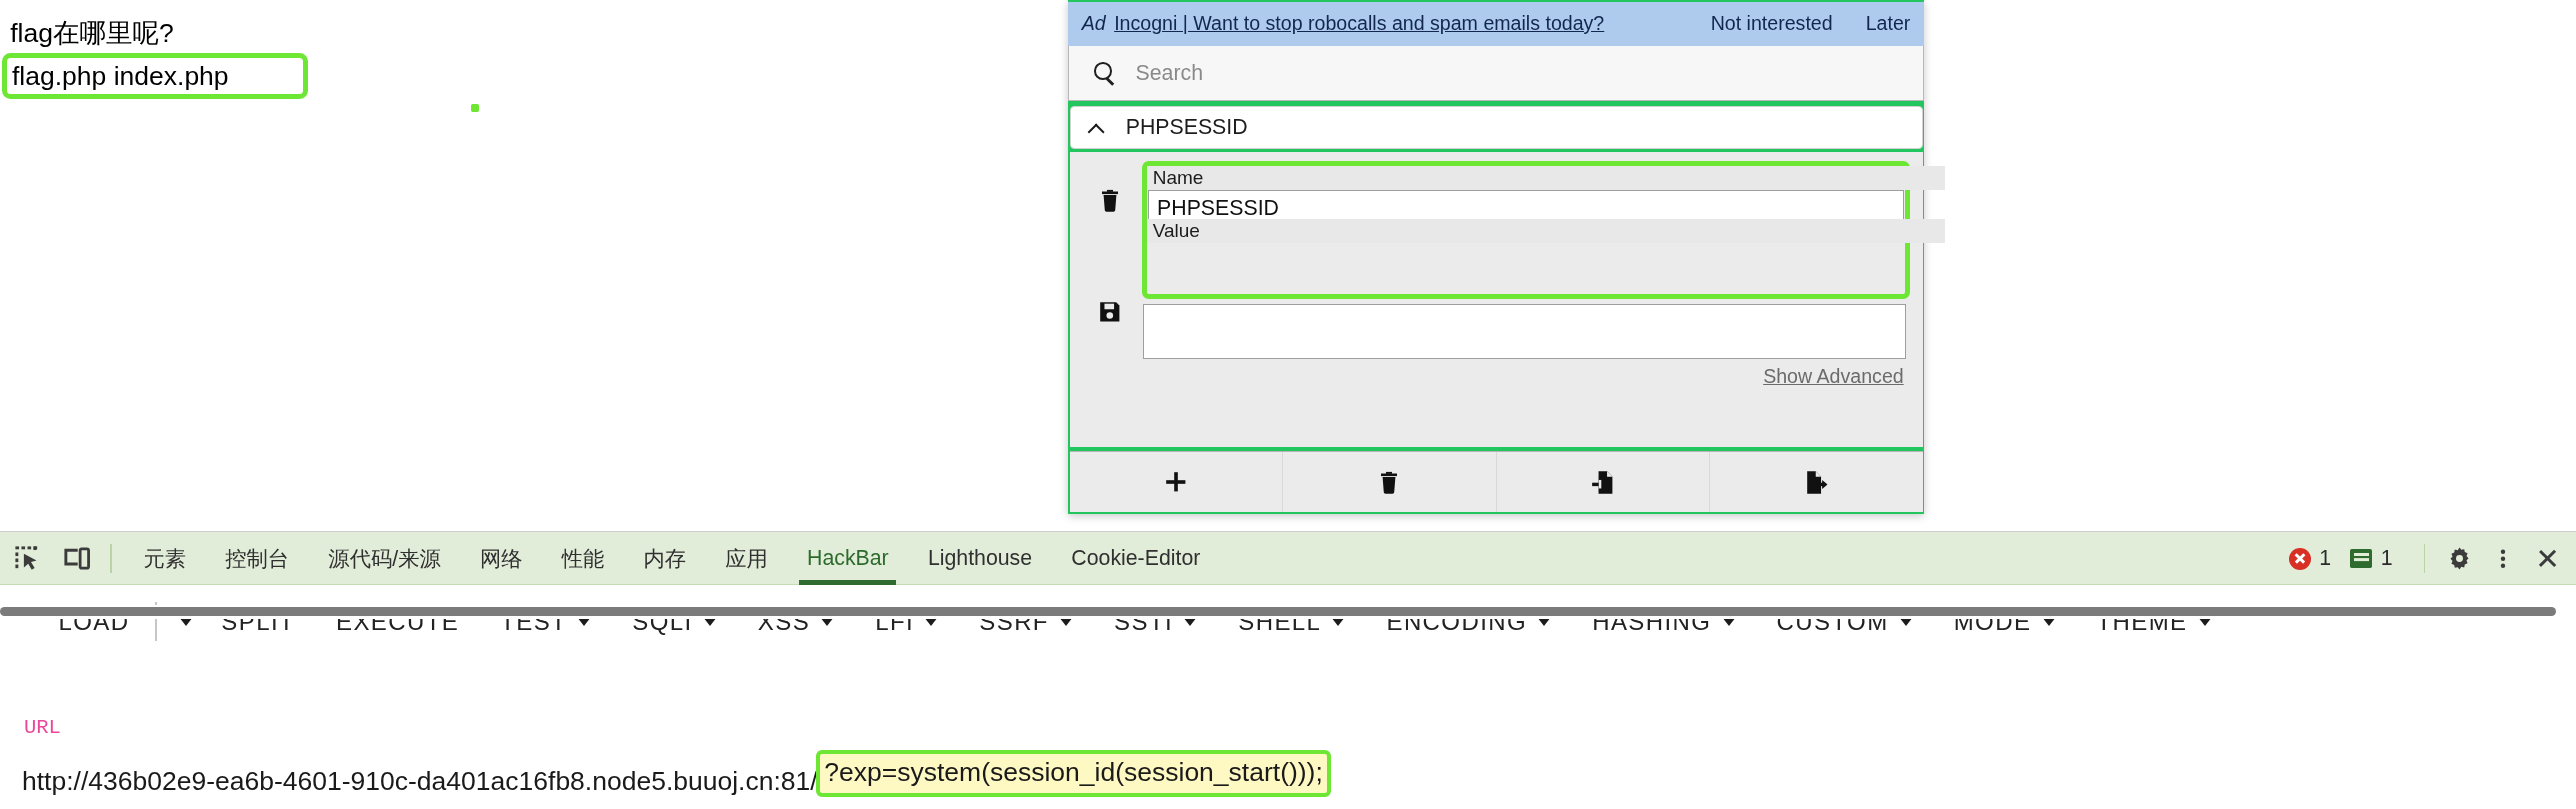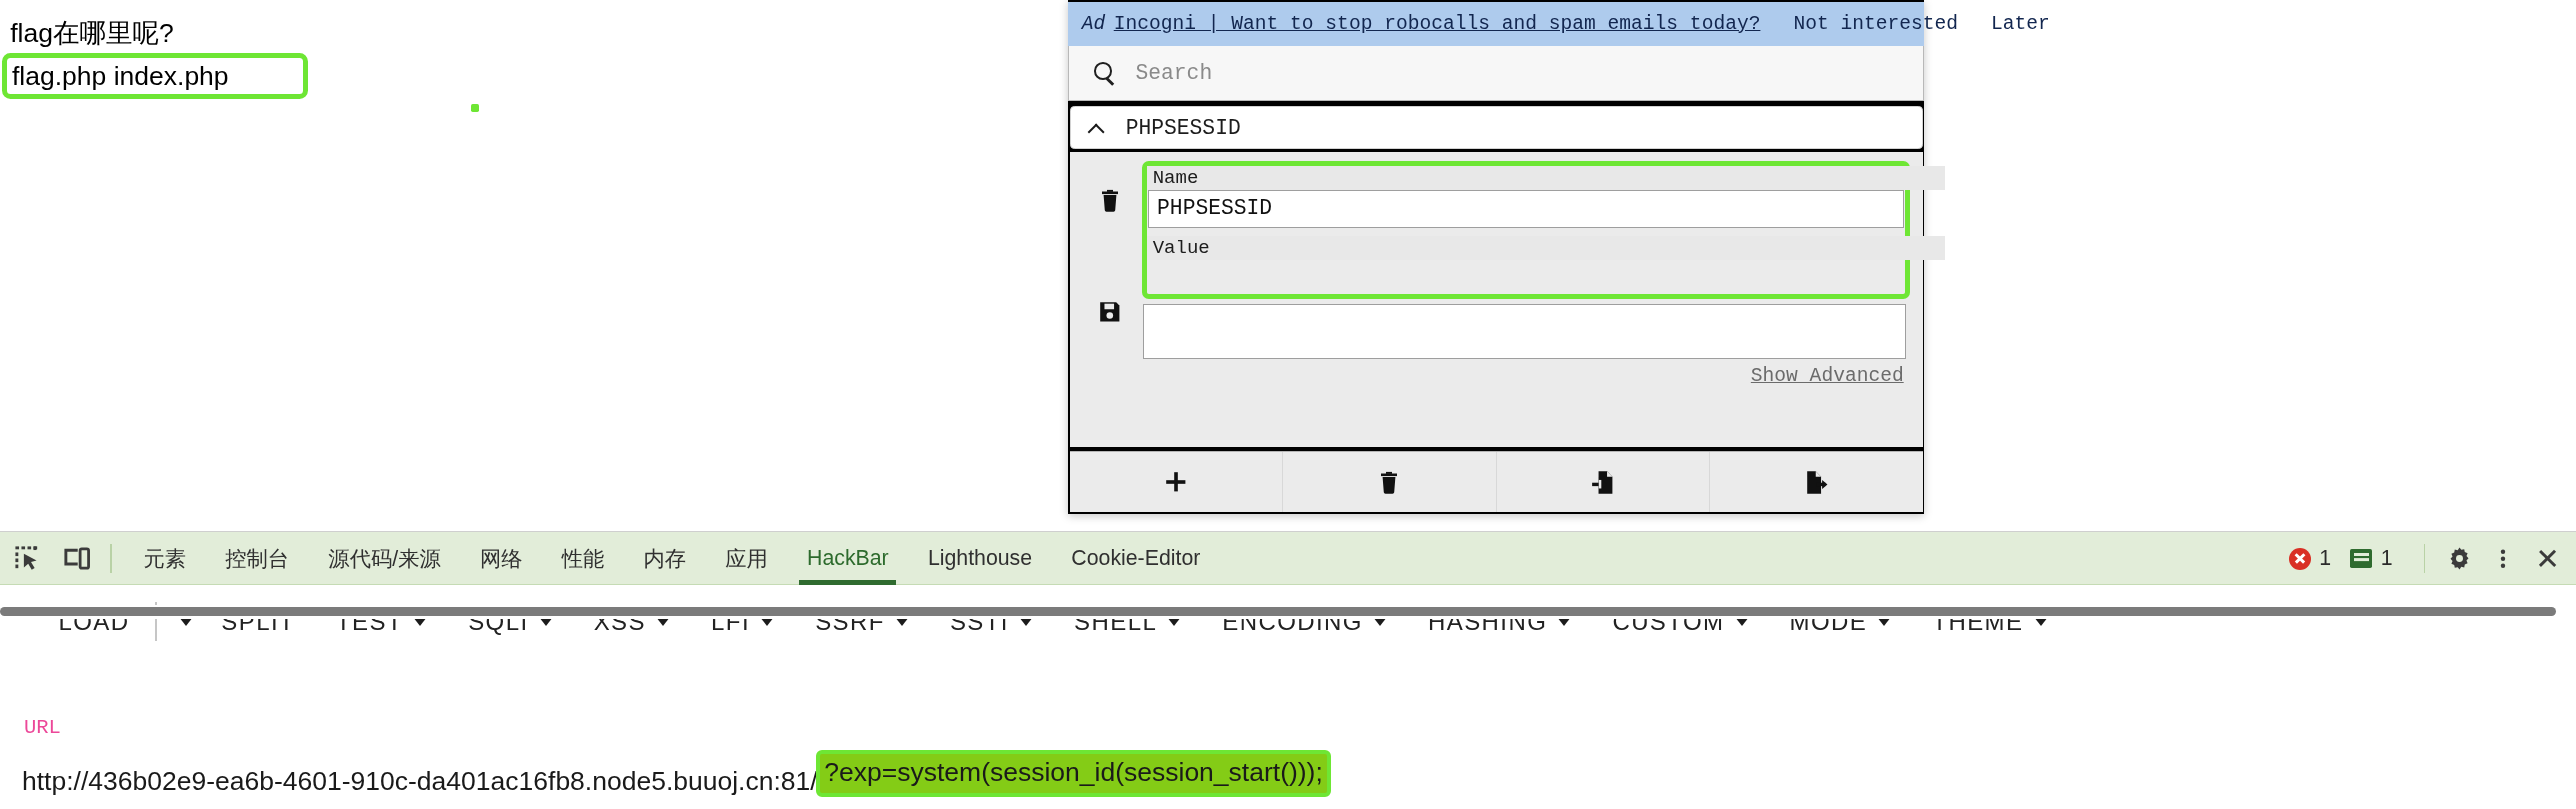--- a/index.html
+++ b/index.html
@@ -39,23 +39,23 @@
   .green-dot {
     position: absolute; left: 471px; top: 104px;
     width: 7.7px; height: 7.7px; border-radius: 1.7px;
     background: #6ee634;
   }
 
   
   .cookie-popup {
     position: absolute; left: 1068px; top: 0px;
     width: 856px; height: 514px;
-    background: #000000;
+    background: #22c55e;
     box-shadow: 0 1.7px 8.5px rgba(0,0,0,0.22);
-    font-family: Liberation Mono, monospace;
+    font-family: Liberation Sans, sans-serif;
   }
   .ad-bar {
     position: absolute; left: 0; top: 1.7px;
     width: 856px; height: 44px;
     background: #aecbed;
     display: flex; align-items: center;
     padding: 0 13.7px;
     font-size: 19.6px; color: #1a2b52;
   }
   .ad-label { font-style: italic; font-weight: 400; margin-right: 8.5px; color:#12264f; }
@@ -129,21 +129,21 @@
     background: #ebebeb;
   }
   .fld-label {
     position: absolute; left: 0px;
     width: 798px; height: 24px;
     font-size: 19px; color: #1c1c1c;
     padding-left: 6px; line-height: 24px;
     background: #e8e8e8;
   }
   .lbl-name  { top: 0px; }
-  .lbl-value { top: 70px; }
+  .lbl-value { top: 53px; }
   .fld-input {
     position: absolute; left: 0.9px;
     width: 756px;
     background: #ffffff;
     border: 0.9px solid #9e9e9e;
     font-size: 21.3px; color: #111;
     padding: 5.1px 8.5px;
     line-height: 25.6px;
   }
   .inp-name  { top: 24px; height: 38px; }
@@ -297,21 +297,21 @@
     font-family: Liberation Sans, sans-serif;
     font-size: 26.5px; color: #1a1a1a;
     white-space: nowrap;
   }
   .url-base { letter-spacing: 0px; }
   .url-query-hl {
     border: 4.3px solid #6ee634;
     border-radius: 6px;
     padding: 3.4px 4.3px 4.3px 4.3px;
     margin-left: -1.7px;
-    background: #84cc16;
+    background: #fef9c3;
   }
 </style>
 </head>
 <body>
 
 <div id="root">
 
   <div class="page-viewport">
     <div class="page-q">flag在哪里呢?</div>
     <div class="page-files-hl"></div>
@@ -471,20 +471,21 @@
       </div>
     </div>
 
     <div class="hb-toolbar">
       <div class="hb-btn">LOAD</div>
       <div class="hb-vsep"></div>
       <div class="hb-caret-btn">
           <span class="caret"></span>
         </div>
       <div class="hb-btn">SPLIT</div>
+      <div class="hb-btn">EXECUTE</div>
       <div class="hb-btn">
           <span>TEST</span>
           <span class="caret"></span>
         </div>
       <div class="hb-btn">
           <span>SQLI</span>
           <span class="caret"></span>
         </div>
       <div class="hb-btn">
           <span>XSS</span>

